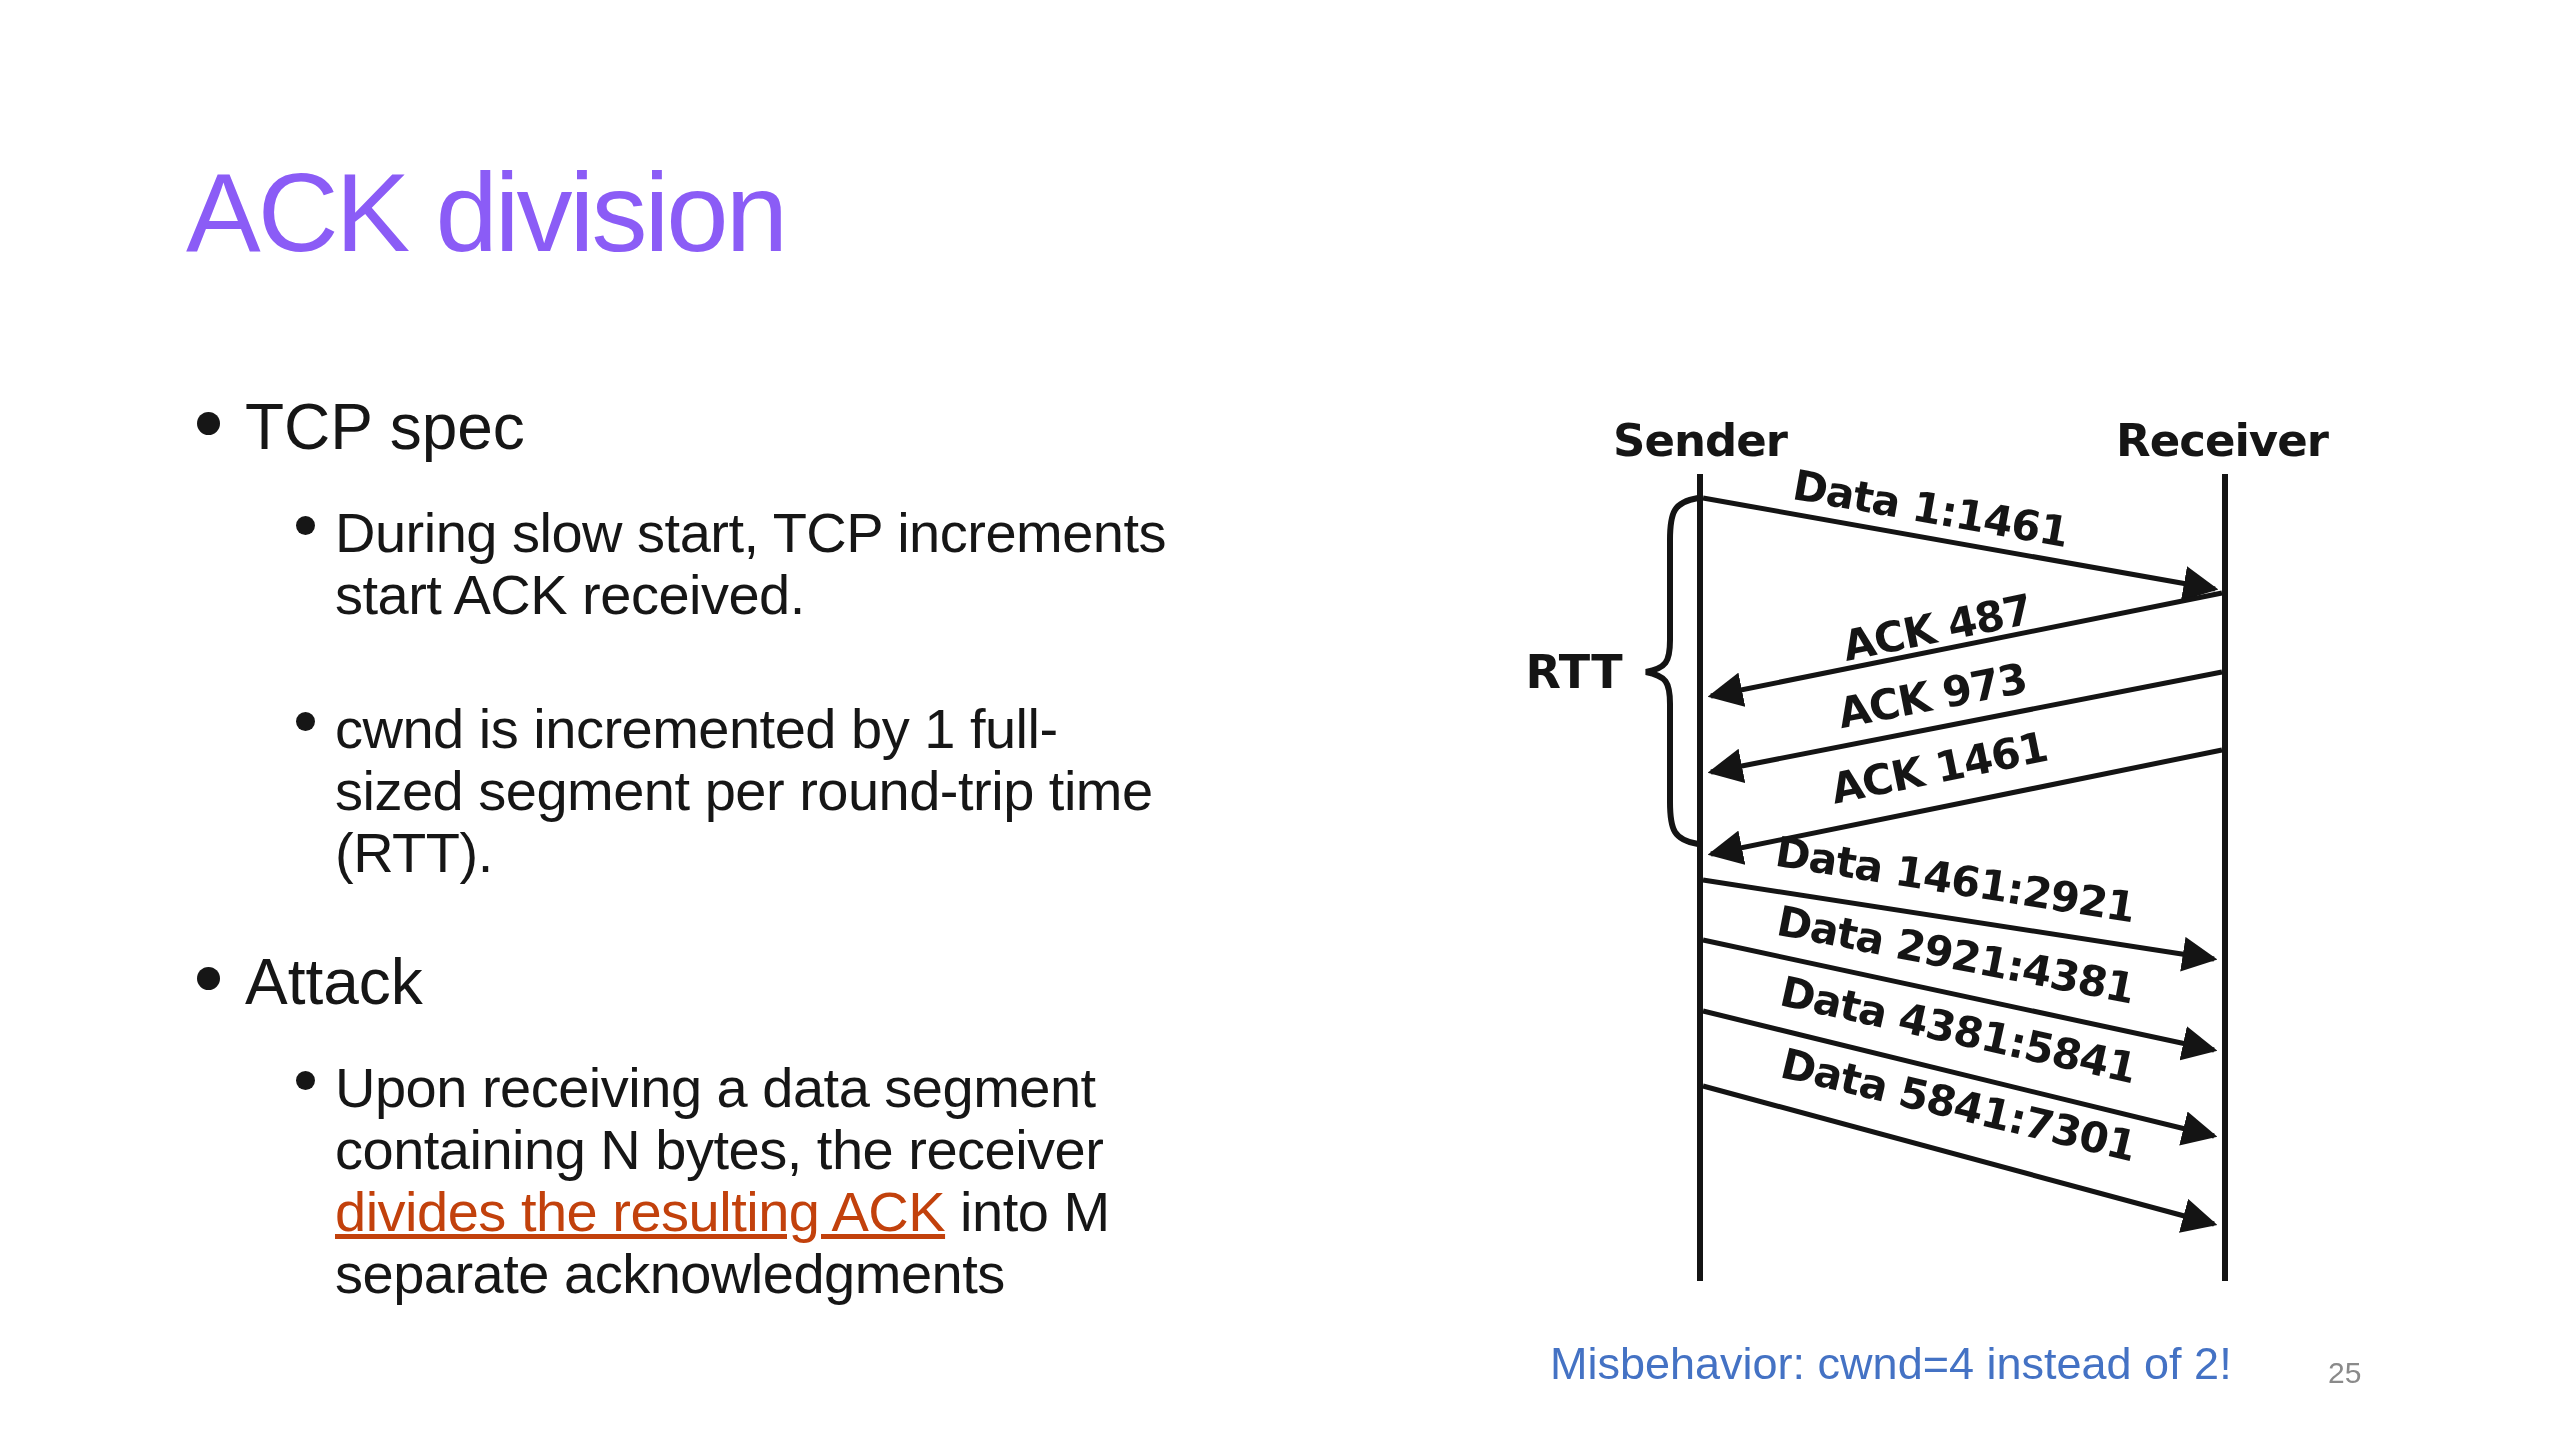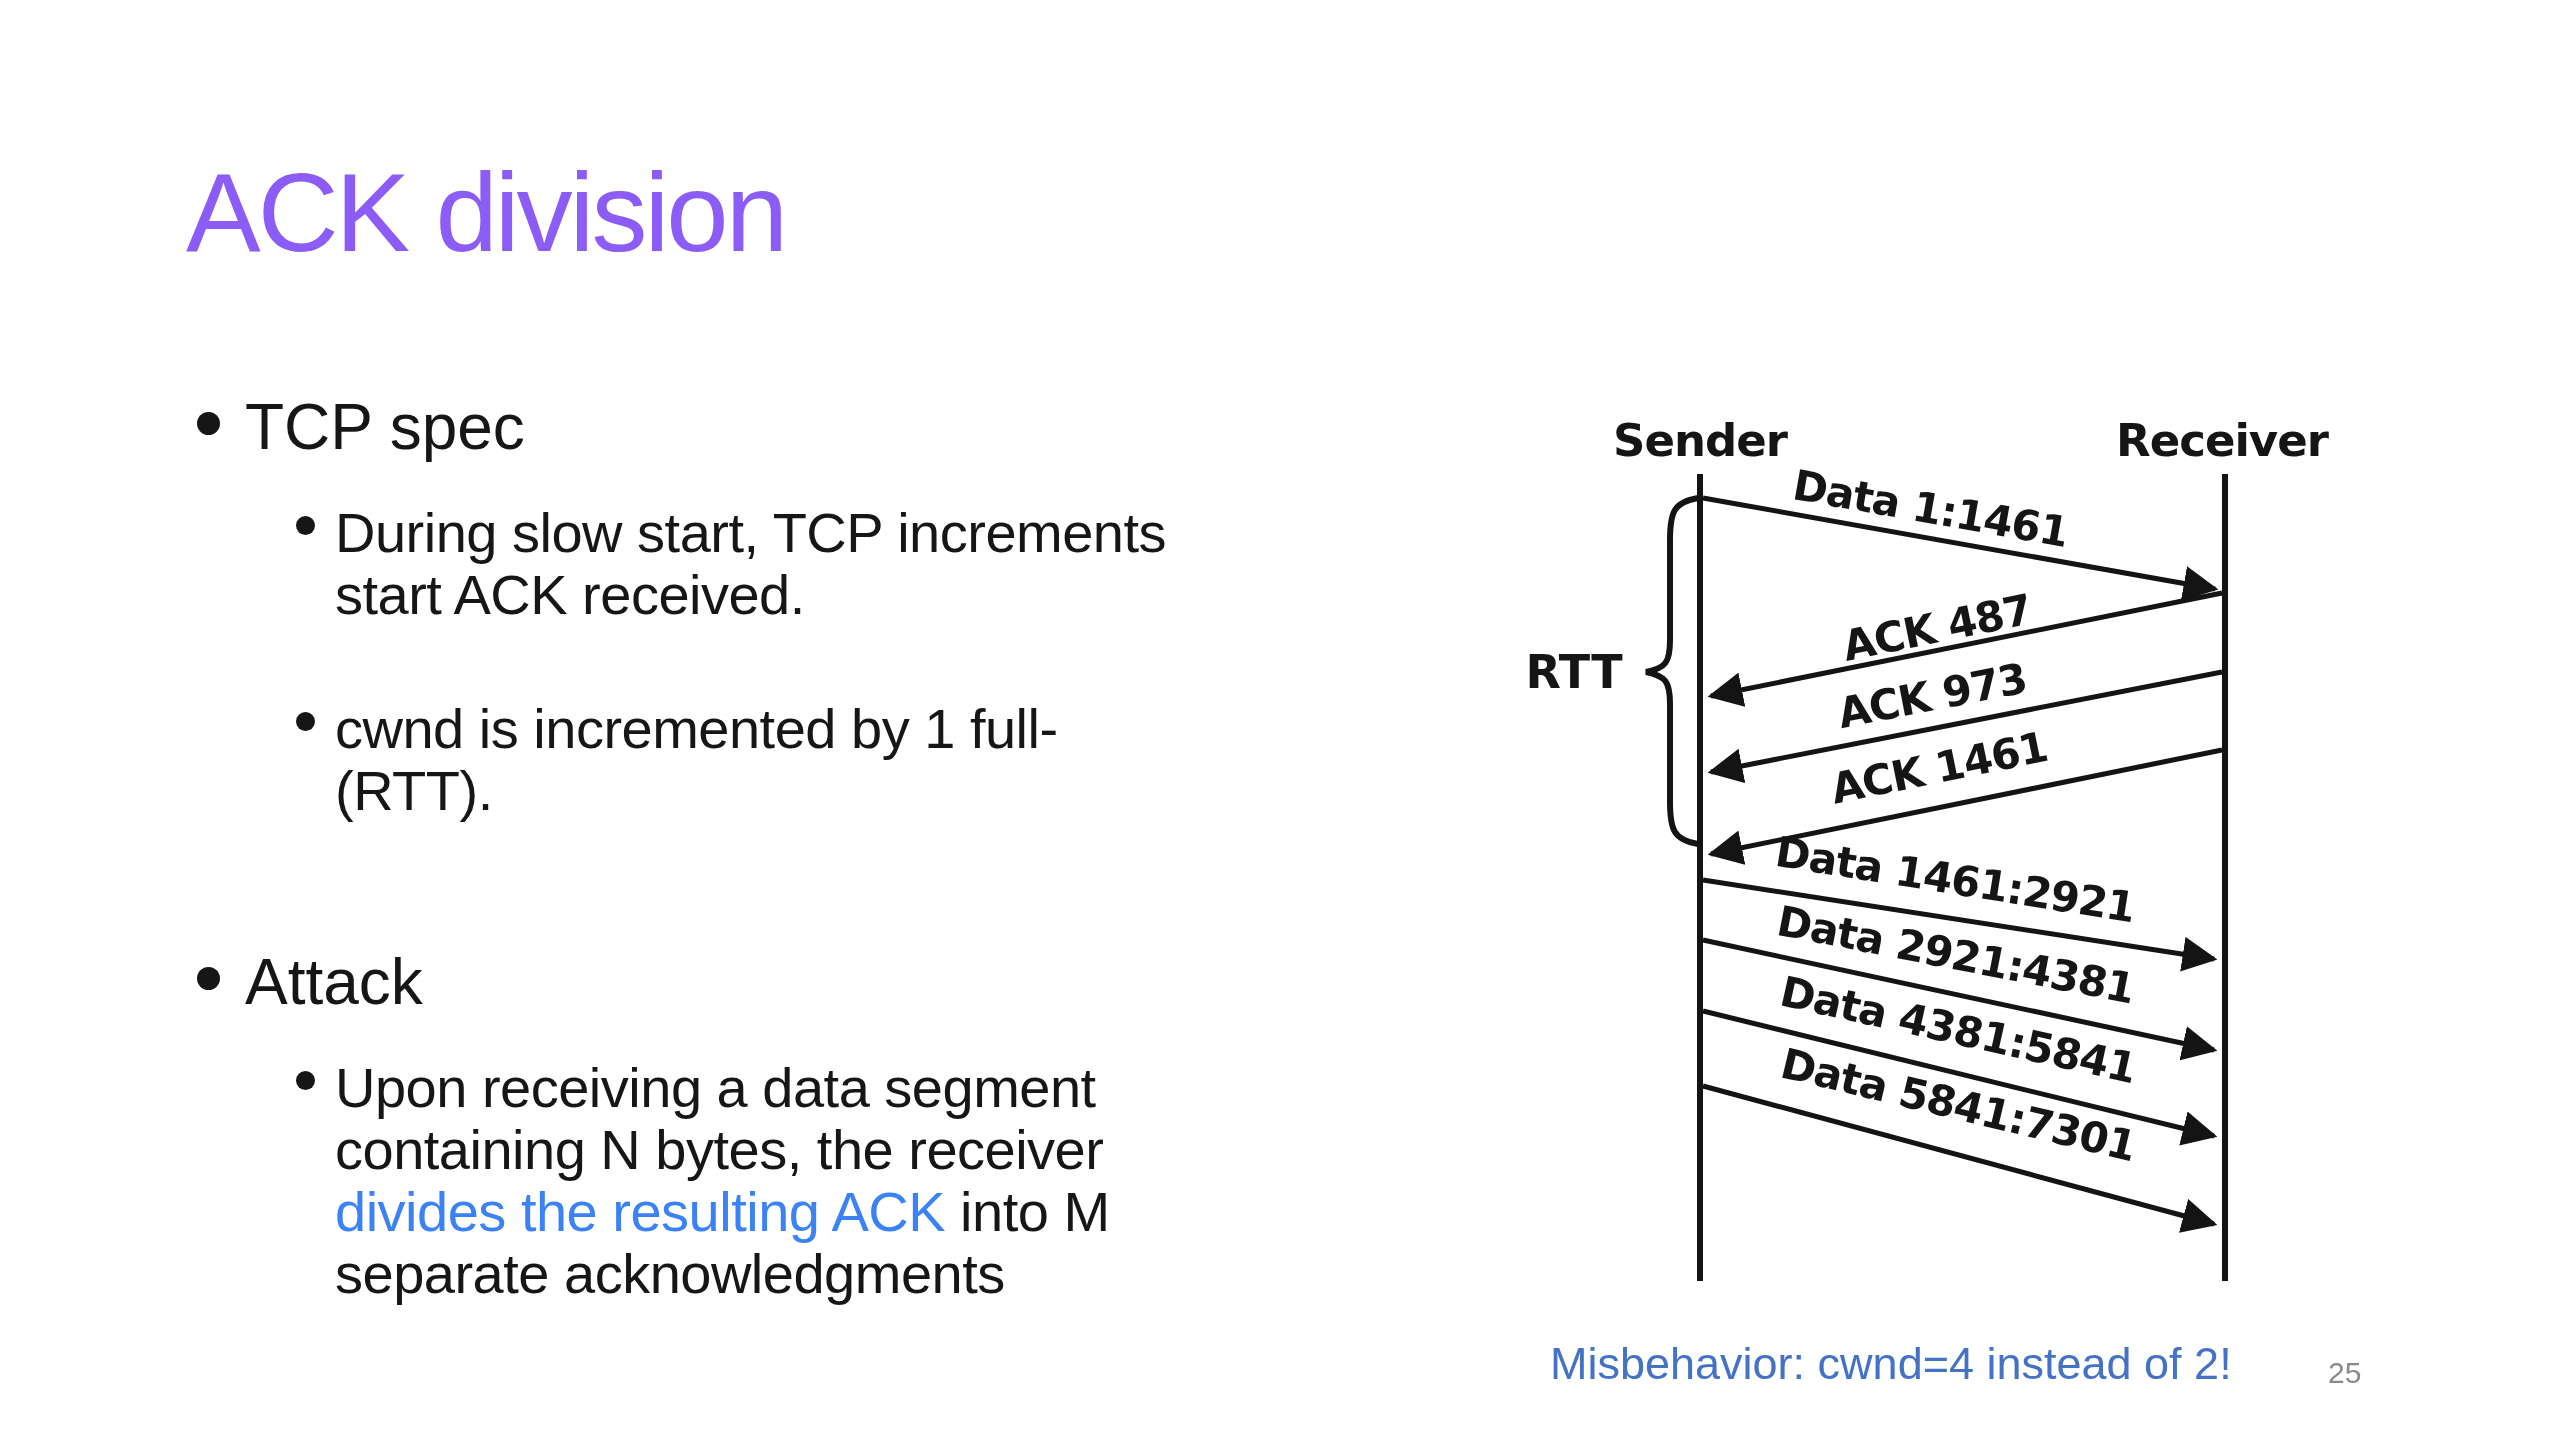--- a/index.html
+++ b/index.html
@@ -22,21 +22,21 @@
   .bullet-block.l1{left:245px;font-size:64px;line-height:70px;}
   .bullet-block.l1 .dot{width:23px;height:23px;left:-48px;top:20px;}
   .bullet-block.l2{left:335px;font-size:56px;line-height:62px;letter-spacing:-0.5px;margin-top:24px;}
   .bullet-block.l2 .dot{width:19px;height:19px;left:-39px;top:14px;}
   #block-0{top:392px;}
   #block-1{top:478px;}
   #block-2{top:674px;}
   #block-3{top:947px;}
   #block-4{top:1033px;}
   .line{white-space:nowrap;}
-  .red{color:#3b82f6;}
+  .red{color:#c2410c;text-decoration:underline;}
 
   
   .scan{
     position:absolute;left:1484px;top:350px;width:1000px;height:1010px;
     filter:blur(0.5px);
   }
   .scan svg{width:100%;height:100%;}
   .msg-line{stroke:#141414;stroke-width:5;fill:none;}
   .lifeline{stroke:#141414;stroke-width:6;fill:none;}
   .brace{stroke:#141414;stroke-width:6;fill:none;stroke-linecap:round;}
@@ -80,20 +80,21 @@
     <span class="dot"></span>
     <div class="lines">
         <div class="line"><span>During slow start, TCP increments</span></div>
         <div class="line"><span>start ACK received.</span></div>
       </div>
   </div>
   <div class="bullet-block l2" id="block-2">
     <span class="dot"></span>
     <div class="lines">
         <div class="line"><span>cwnd is incremented by 1 full-</span></div>
+        <div class="line"><span>sized segment per round-trip time</span></div>
         <div class="line"><span>(RTT).</span></div>
       </div>
   </div>
   <div class="bullet-block l1" id="block-3">
     <span class="dot"></span>
     <div class="lines">
         <div class="line"><span>Attack</span></div>
       </div>
   </div>
   <div class="bullet-block l2" id="block-4">

